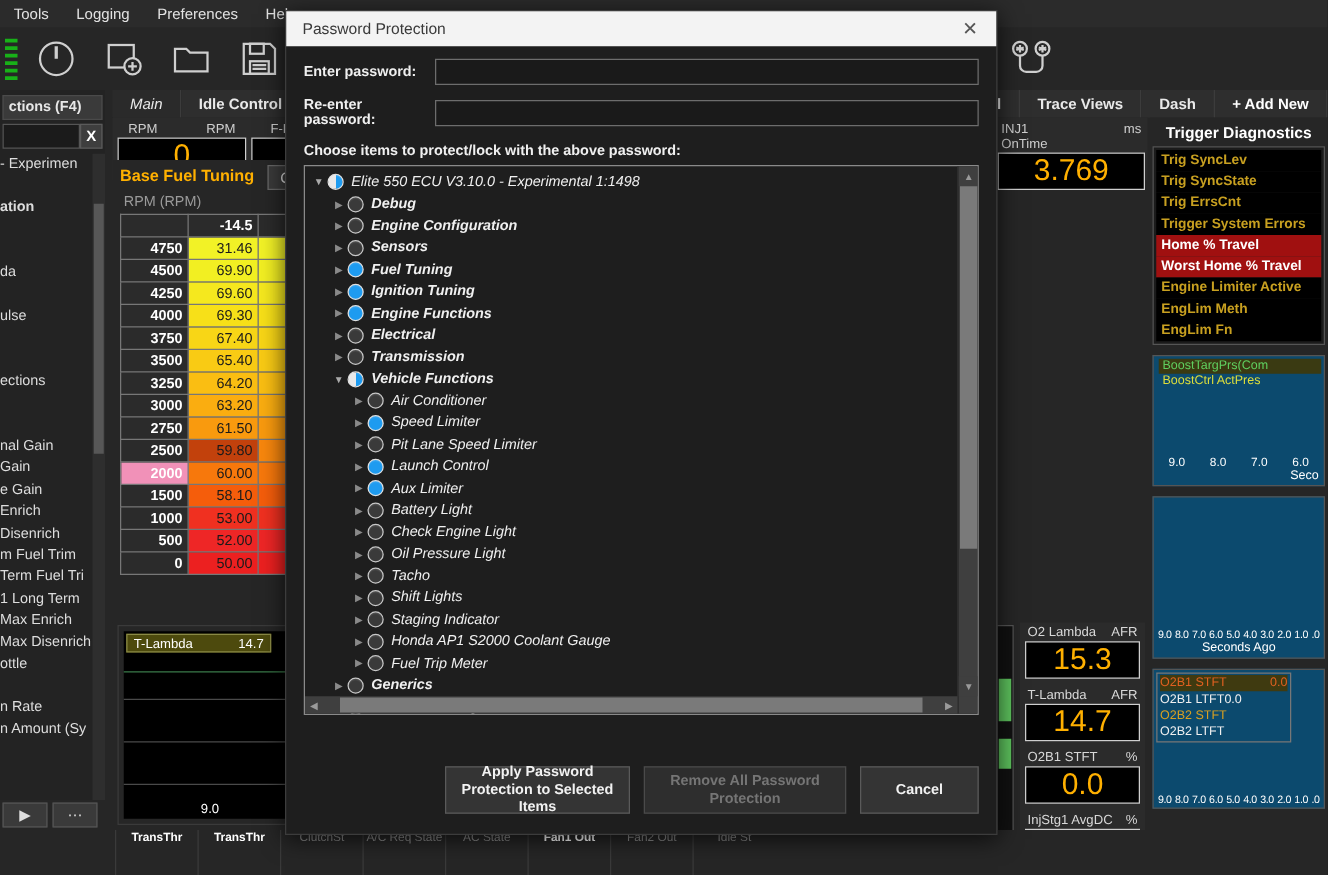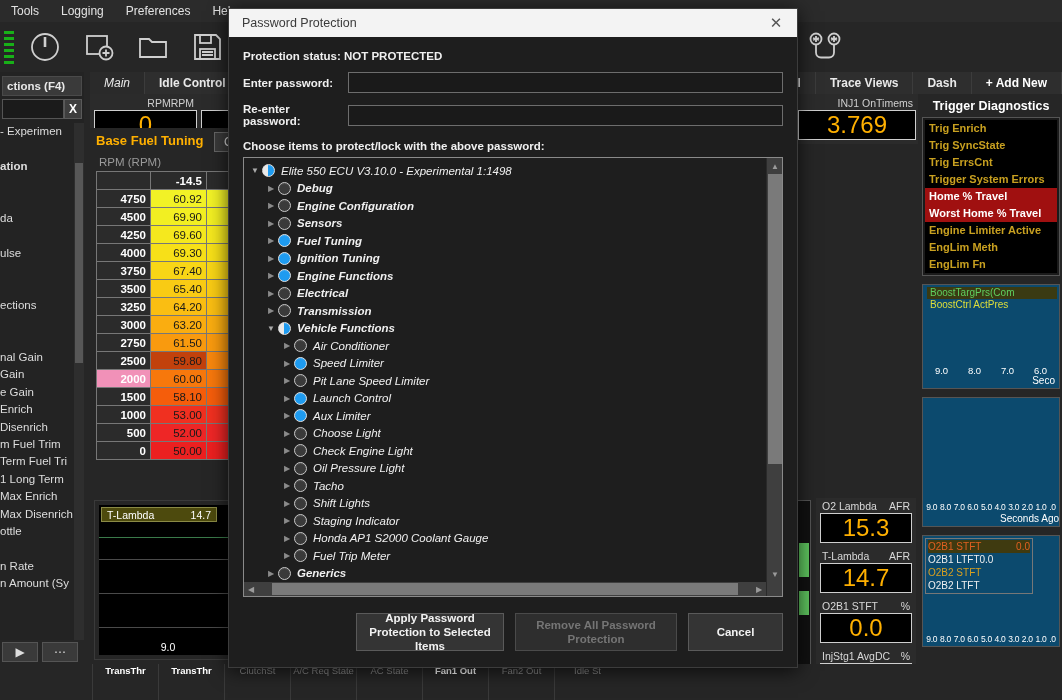--- a/index.html
+++ b/index.html
@@ -94,22 +94,22 @@
   .mtab.italic { font-style: italic; font-weight: normal; background:#2a2a2a; }
   .mtab.add { color: #fff; }
 
   
   .gaugerow {
     position: absolute; top: 94px; left: 90px; width: 828px; height: 50px;
     background: #2b2b2b; display: flex; align-items: flex-start; padding: 2px 0 0 4px;
   }
   .gauge { width: 103px; margin-right: 4px; }
   .gauge .hdr {
-    display: flex; justify-content: flex-end;
-    font-size: 10.5px; color: #cfcfcf; padding: 1px 3px 1px 3px;
+    display: flex; justify-content: center;
+    font-size: 10.5px; color: #cfcfcf; padding: 1px 3px 1px 3px; gap: 39px;
   }
   .gauge .val {
     background: #000; border: 1px solid #cfcfcf; height: 30px;
     color: #ffb000; font-size: 24px; font-weight: normal;
     display: flex; align-items: center; justify-content: center;
     font-family: "Liberation Sans", sans-serif;
   }
 
   
   .fuelpanel {
@@ -185,21 +185,21 @@
 
   .minichart {
     margin-top:8px; border:1px solid #555; background:#0c4a6e; position:relative;
     height:118px; padding:2px;
   }
   .mc-leg { font-size:10px; line-height:12px; padding-left:2px;}
   .mc-axis {
     position:absolute; bottom:14px; left:2px; right:2px;
     display:flex; justify-content:space-around; color:#fff; font-size:9.5px;
   }
-  .mc-sub { position:absolute; bottom:2px; left:0; right:0; text-align:right; color:#fff; font-size:10px;}
+  .mc-sub { position:absolute; bottom:2px; left:0; right:0; text-align:center; color:#fff; font-size:10px;}
 
   
   .statusbar {
     position:absolute; bottom:0; left:0; width:1062px; height:36px;
     background:#262626; display:flex; align-items:flex-start;
   }
   .sb-cell {
     width: 66px; height:36px; border-left:1px solid #3a3a3a;
     display:flex; flex-direction:column; align-items:center; padding-top:2px;gap:40px;
   }
@@ -459,21 +459,21 @@
     <div class="fp-axis">RPM (RPM)</div>
     <table class="fuel">
       <tbody id="fuel-tbody">
           <tr>
             <td class="hdr"></td>
             <td class="hdr">-14.5</td>
             <td class="hdr">-1</td>
           </tr>
           <tr>
             <td class="rpm">4750</td>
-            <td class="data" style="background:#f2f226">60.92</td>
+            <td class="data" style="background:#f2f226">31.46</td>
             <td class="data" style="background:#f2f226">70</td>
           </tr>
           <tr>
             <td class="rpm">4500</td>
             <td class="data" style="background:#f2ef22">69.90</td>
             <td class="data" style="background:#f2ef22">70</td>
           </tr>
           <tr>
             <td class="rpm">4250</td>
             <td class="data" style="background:#f5e81e">69.60</td>
@@ -589,21 +589,21 @@
         <span>InjStg1 AvgDC</span>
         <span>%</span>
       </div>
       <div class="val">0.0</div>
     </div>
   </div>
 
   <div class="rightpanel">
     <div class="rp-title">Trigger Diagnostics</div>
     <div class="rp-box" id="rp-rows">
-        <div class="rp-row">Trig Enrich</div>
+        <div class="rp-row">Trig SyncLev</div>
         <div class="rp-row">Trig SyncState</div>
         <div class="rp-row">Trig ErrsCnt</div>
         <div class="rp-row">Trigger System Errors</div>
         <div class="rp-row alert">Home % Travel</div>
         <div class="rp-row alert">Worst Home % Travel</div>
         <div class="rp-row">Engine Limiter Active</div>
         <div class="rp-row">EngLim Meth</div>
         <div class="rp-row">EngLim Fn</div>
       </div>
 
@@ -706,21 +706,20 @@
         <div class="led"></div>
       </div>
     </div>
 
   <div class="modal">
     <div class="modal-title">
       <div class="t">Password Protection</div>
       <div class="modal-close">✕</div>
     </div>
     <div class="modal-body">
-      <div class="status-line">Protection status: NOT PROTECTED</div>
 
       <div class="pwrow">
         <label>Enter password:</label>
         <div class="inp"></div>
       </div>
       <div class="pwrow">
         <label>Re-enter password:</label>
         <div class="inp"></div>
       </div>
 
@@ -799,21 +798,21 @@
               <span class="tlabel">Launch Control</span>
             </div>
             <div class="tnode" style="padding-left: 32px;">
               <span class="arrow">▶</span>
               <span class="chk full"></span>
               <span class="tlabel">Aux Limiter</span>
             </div>
             <div class="tnode" style="padding-left: 32px;">
               <span class="arrow">▶</span>
               <span class="chk"></span>
-              <span class="tlabel">Choose Light</span>
+              <span class="tlabel">Battery Light</span>
             </div>
             <div class="tnode" style="padding-left: 32px;">
               <span class="arrow">▶</span>
               <span class="chk"></span>
               <span class="tlabel">Check Engine Light</span>
             </div>
             <div class="tnode" style="padding-left: 32px;">
               <span class="arrow">▶</span>
               <span class="chk"></span>
               <span class="tlabel">Oil Pressure Light</span>

